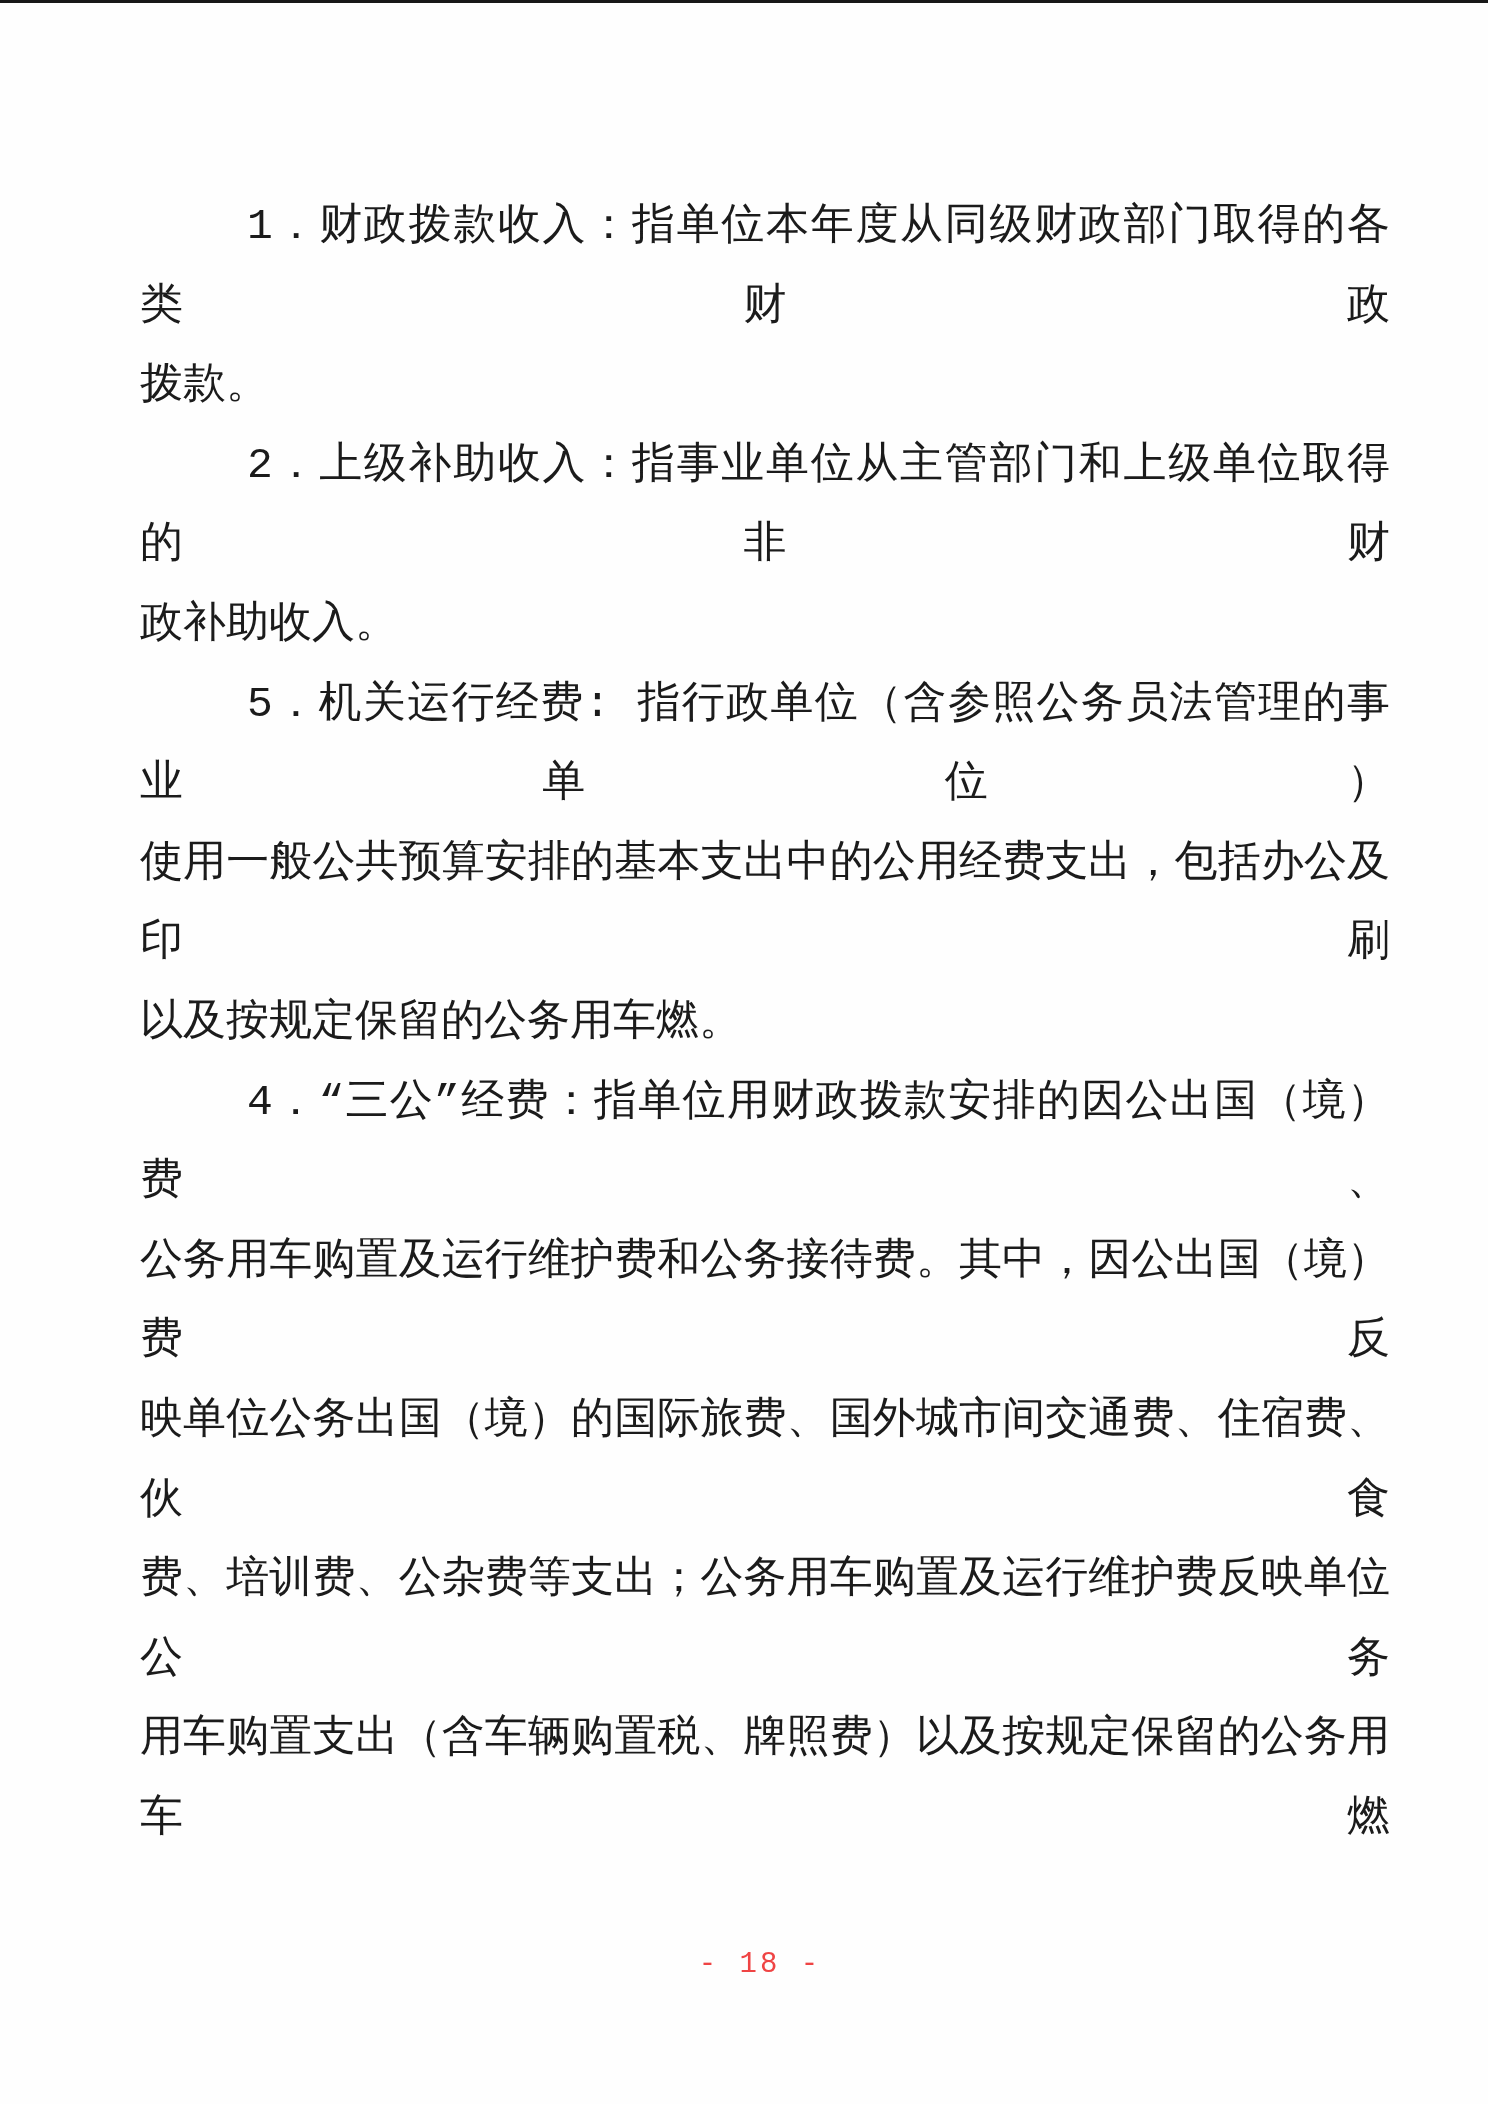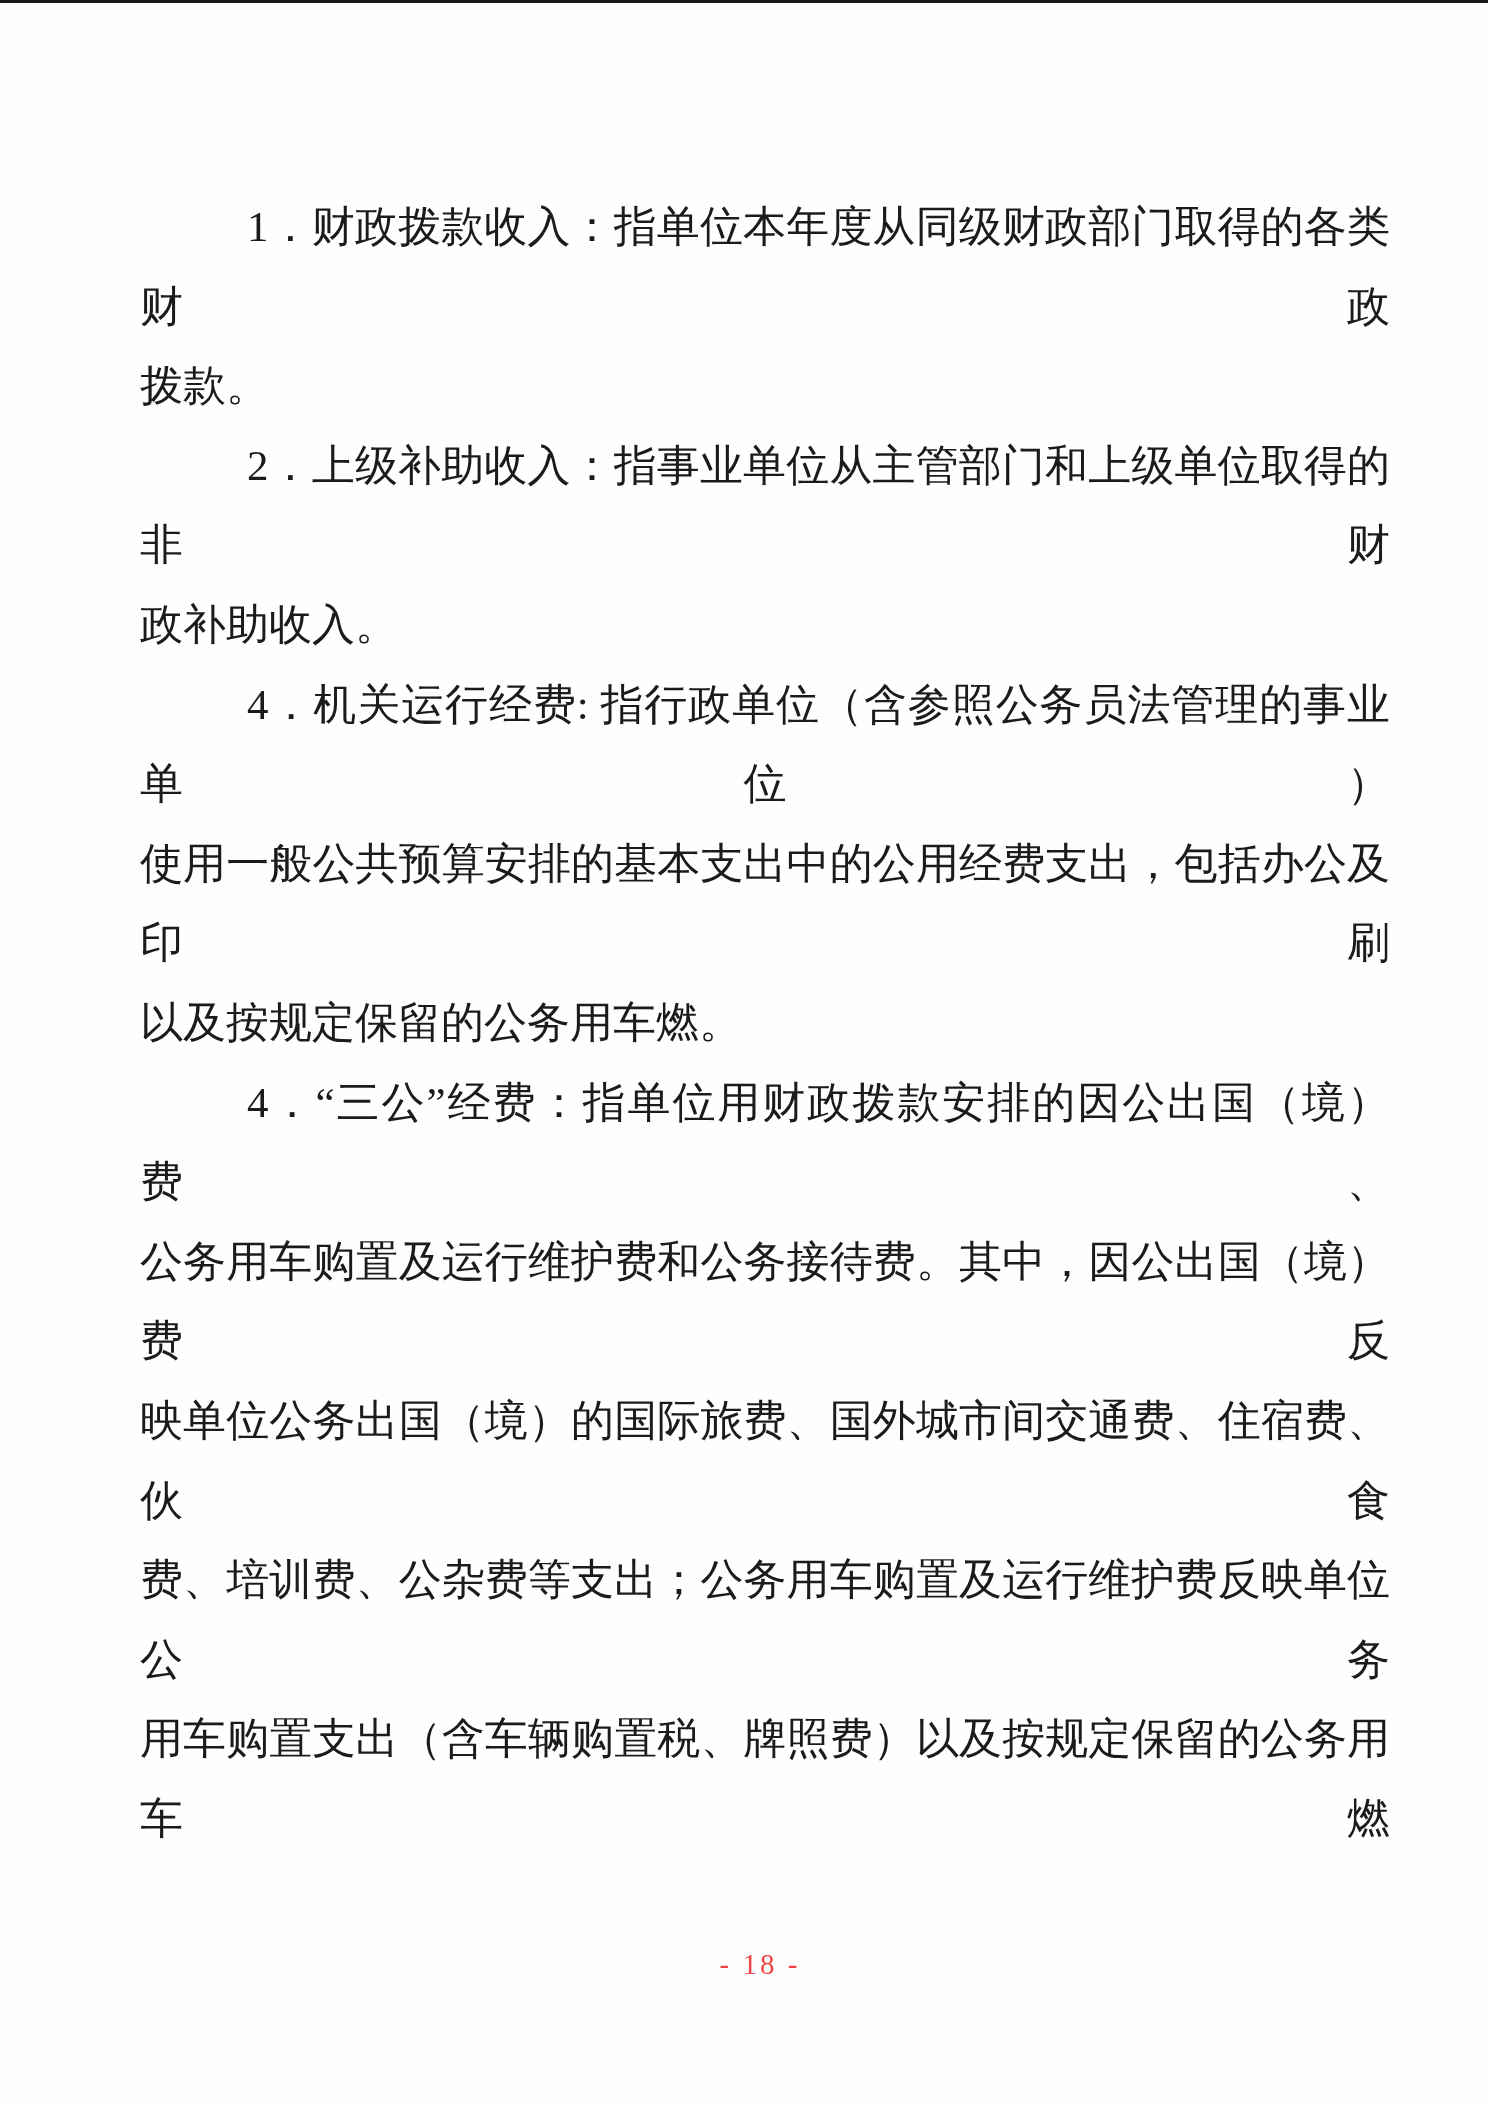--- a/index.html
+++ b/index.html
@@ -6,21 +6,21 @@
     margin: 0;
     padding: 0;
     background: #ffffff;
   }
   .page {
     position: relative;
     width: 1488px;
     height: 2104px;
     background: #fefefe;
     overflow: hidden;
-    font-family: Liberation Serif, serif;
+    font-family: Liberation Mono, monospace;
     color: #1b1b1b;
   }
   
   .scan-edge-top {
     position: absolute;
     top: 0; left: 0;
     width: 100%; height: 3px;
     background: #181818;
   }
   .text-block {
@@ -65,21 +65,21 @@
 
   <div class="paragraph">
         <div class="text-line para-start">1．财政拨款收入：指单位本年度从同级财政部门取得的各类财政</div>
         <div class="text-line para-end">拨款。</div>
       </div>
       <div class="paragraph">
         <div class="text-line para-start">2．上级补助收入：指事业单位从主管部门和上级单位取得的非财</div>
         <div class="text-line para-end">政补助收入。</div>
       </div>
       <div class="paragraph">
-        <div class="text-line para-start">4．机关运行经费: 指行政单位（含参照公务员法管理的事业单位）</div>
+        <div class="text-line para-start">5．机关运行经费: 指行政单位（含参照公务员法管理的事业单位）</div>
         <div class="text-line">使用一般公共预算安排的基本支出中的公用经费支出，包括办公及印刷</div>
         <div class="text-line para-end">以及按规定保留的公务用车燃。</div>
       </div>
       <div class="paragraph">
         <div class="text-line para-start">4．“三公”经费：指单位用财政拨款安排的因公出国（境）费、</div>
         <div class="text-line">公务用车购置及运行维护费和公务接待费。其中，因公出国（境）费反</div>
         <div class="text-line">映单位公务出国（境）的国际旅费、国外城市间交通费、住宿费、伙食</div>
         <div class="text-line">费、培训费、公杂费等支出；公务用车购置及运行维护费反映单位公务</div>
         <div class="text-line">用车购置支出（含车辆购置税、牌照费）以及按规定保留的公务用车燃</div>
       </div>

